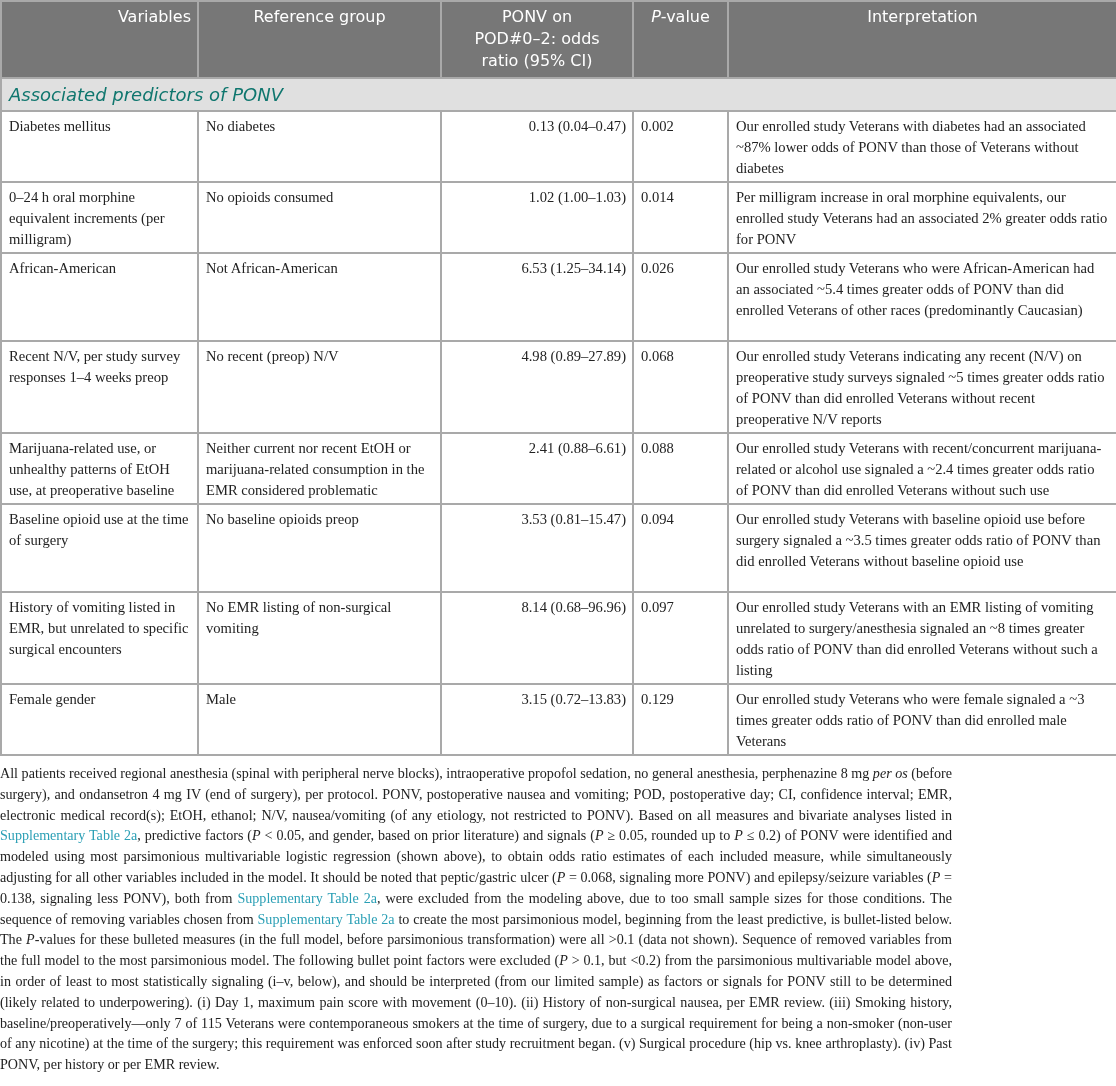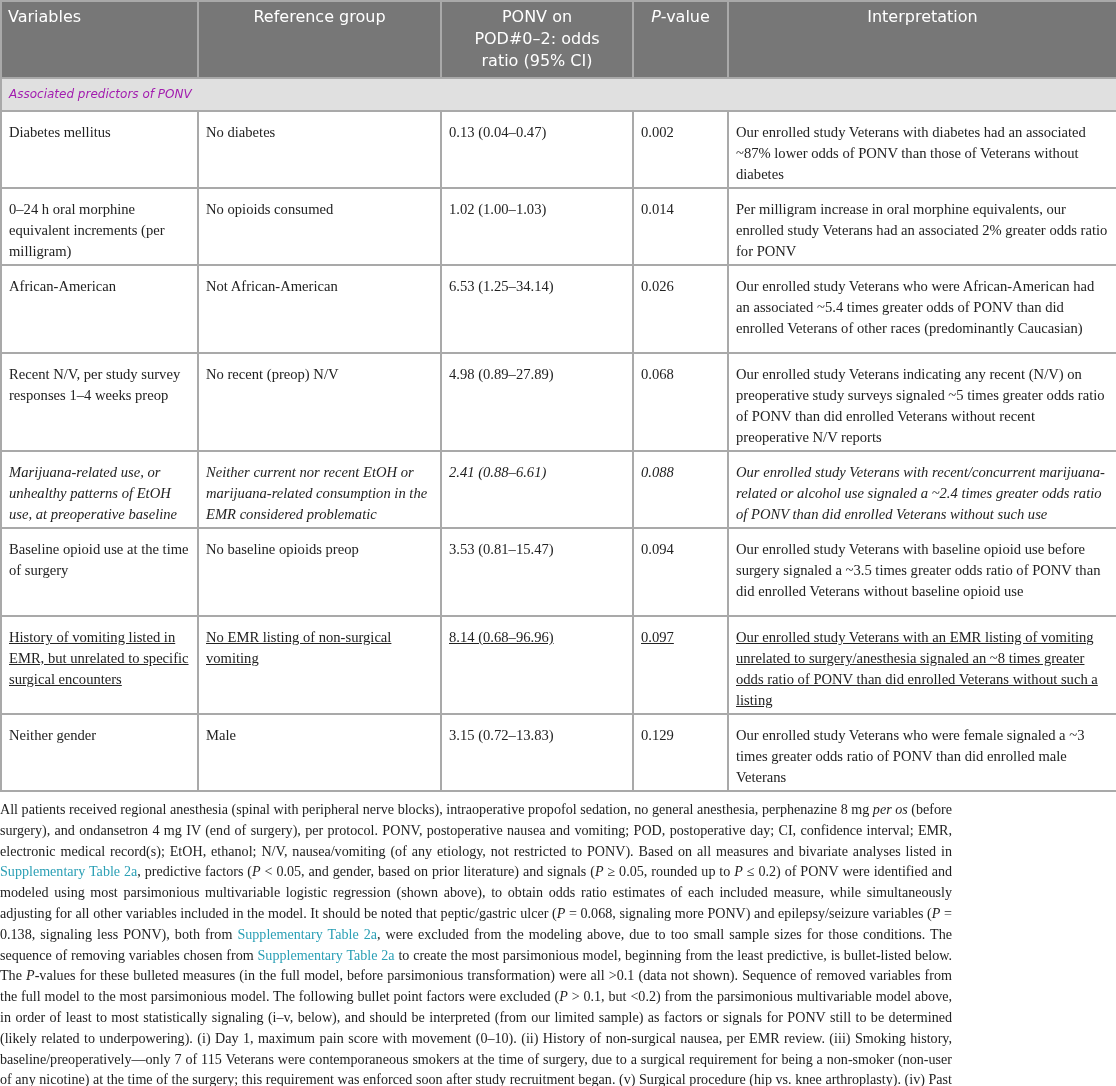--- a/index.html
+++ b/index.html
@@ -24,40 +24,40 @@
     font-family: "DejaVu Sans", sans-serif;
     font-weight:normal;
     font-size:16px;
     line-height:22px;
     vertical-align:top;
     border:2px solid #a9a9a9;
     padding:4px 6px 5px 6px;
     height:71px;
     box-sizing:border-box;
   }
-  th.left { text-align:left; }
+  th.left { text-align:right; }
   th.center { }
   tr.section td {
     background:#e0e0e0;
     font-family: "DejaVu Sans", sans-serif;
     font-style:italic;
-    font-size:12px;
-    color:#a21caf;
+    font-size:18px;
+    color:#0f766e;
     padding:5px 6px 5px 7px;
     border:2px solid #a9a9a9;
     height:33px;
     box-sizing:border-box;
   }
   tr.data td {
     border:2px solid #a9a9a9;
     vertical-align:top;
-    padding:10px 6px 2px 7px;
+    padding:4px 6px 2px 7px;
   }
   td.num { }
-  td.or { text-align:left; }
+  td.or { text-align:right; }
   .footnote {
     font-family: "Liberation Serif", "DejaVu Serif", serif;
     font-size:14.1px;
     line-height:20.8px;
     color:#222;
     text-align:justify;
     padding:7px 0 0 0;
     margin:0;
     width:952px;
   }
@@ -113,43 +113,43 @@
         <td class="num">0.026</td>
         <td>Our enrolled study Veterans who were African-American had an associated ~5.4 times greater odds of PONV than did enrolled Veterans of other races (predominantly Caucasian)</td>
       </tr>
       <tr class="data" style="height: 88px; border-radius: 18px;">
         <td>Recent N/V, per study survey responses 1–4 weeks preop</td>
         <td>No recent (preop) N/V</td>
         <td class="or">4.98 (0.89–27.89)</td>
         <td class="num">0.068</td>
         <td>Our enrolled study Veterans indicating any recent (N/V) on preoperative study surveys signaled ~5 times greater odds ratio of PONV than did enrolled Veterans without recent preoperative N/V reports</td>
       </tr>
-      <tr class="data" style="height: 69px; font-style: italic;">
+      <tr class="data" style="height: 69px;">
         <td>Marijuana-related use, or unhealthy patterns of EtOH use, at preoperative baseline</td>
         <td>Neither current nor recent EtOH or marijuana-related consumption in the EMR considered problematic</td>
         <td class="or">2.41 (0.88–6.61)</td>
         <td class="num">0.088</td>
         <td>Our enrolled study Veterans with recent/concurrent marijuana-related or alcohol use signaled a ~2.4 times greater odds ratio of PONV than did enrolled Veterans without such use</td>
       </tr>
       <tr class="data" style="height: 88px;">
         <td>Baseline opioid use at the time of surgery</td>
         <td>No baseline opioids preop</td>
         <td class="or">3.53 (0.81–15.47)</td>
         <td class="num">0.094</td>
         <td>Our enrolled study Veterans with baseline opioid use before surgery signaled a ~3.5 times greater odds ratio of PONV than did enrolled Veterans without baseline opioid use</td>
       </tr>
-      <tr class="data" style="height: 88px; text-decoration: underline;">
+      <tr class="data" style="height: 88px;">
         <td>History of vomiting listed in EMR, but unrelated to specific surgical encounters</td>
         <td>No EMR listing of non-surgical vomiting</td>
         <td class="or">8.14 (0.68–96.96)</td>
         <td class="num">0.097</td>
         <td>Our enrolled study Veterans with an EMR listing of vomiting unrelated to surgery/anesthesia signaled an ~8 times greater odds ratio of PONV than did enrolled Veterans without such a listing</td>
       </tr>
       <tr class="data" style="height: 67px;">
-        <td>Neither gender</td>
+        <td>Female gender</td>
         <td>Male</td>
         <td class="or">3.15 (0.72–13.83)</td>
         <td class="num">0.129</td>
         <td>Our enrolled study Veterans who were female signaled a ~3 times greater odds ratio of PONV than did enrolled male Veterans</td>
       </tr>
     </tbody>
 </table>
 
 <p class="footnote"><span>All patients received regional anesthesia (spinal with peripheral nerve blocks), intraoperative propofol sedation, no general anesthesia, perphenazine 8 mg </span><i>per os</i><span> (before surgery), and ondansetron 4 mg IV (end of surgery), per protocol. PONV, postoperative nausea and vomiting; POD, postoperative day; CI, confidence interval; EMR, electronic medical record(s); EtOH, ethanol; N/V, nausea/vomiting (of any etiology, not restricted to PONV). Based on all measures and bivariate analyses listed in </span><span class="link">Supplementary Table 2a</span><span>, predictive factors (</span><i>P</i><span> &lt; 0.05, and gender, based on prior literature) and signals (</span><i>P</i><span> ≥ 0.05, rounded up to </span><i>P</i><span> ≤ 0.2) of PONV were identified and modeled using most parsimonious multivariable logistic regression (shown above), to obtain odds ratio estimates of each included measure, while simultaneously adjusting for all other variables included in the model. It should be noted that peptic/gastric ulcer (</span><i>P</i><span> = 0.068, signaling more PONV) and epilepsy/seizure variables (</span><i>P</i><span> = 0.138, signaling less PONV), both from </span><span class="link">Supplementary Table 2a</span><span>, were excluded from the modeling above, due to too small sample sizes for those conditions. The sequence of removing variables chosen from </span><span class="link">Supplementary Table 2a</span><span> to create the most parsimonious model, beginning from the least predictive, is bullet-listed below. The </span><i>P</i><span>-values for these bulleted measures (in the full model, before parsimonious transformation) were all &gt;0.1 (data not shown). Sequence of removed variables from the full model to the most parsimonious model. The following bullet point factors were excluded (</span><i>P</i><span> &gt; 0.1, but &lt;0.2) from the parsimonious multivariable model above, in order of least to most statistically signaling (i–v, below), and should be interpreted (from our limited sample) as factors or signals for PONV still to be determined (likely related to underpowering). (i) Day 1, maximum pain score with movement (0–10). (ii) History of non-surgical nausea, per EMR review. (iii) Smoking history, baseline/preoperatively—only 7 of 115 Veterans were contemporaneous smokers at the time of surgery, due to a surgical requirement for being a non-smoker (non-user of any nicotine) at the time of the surgery; this requirement was enforced soon after study recruitment began. (v) Surgical procedure (hip vs. knee arthroplasty). (iv) Past PONV, per history or per EMR review.</span></p>
 

